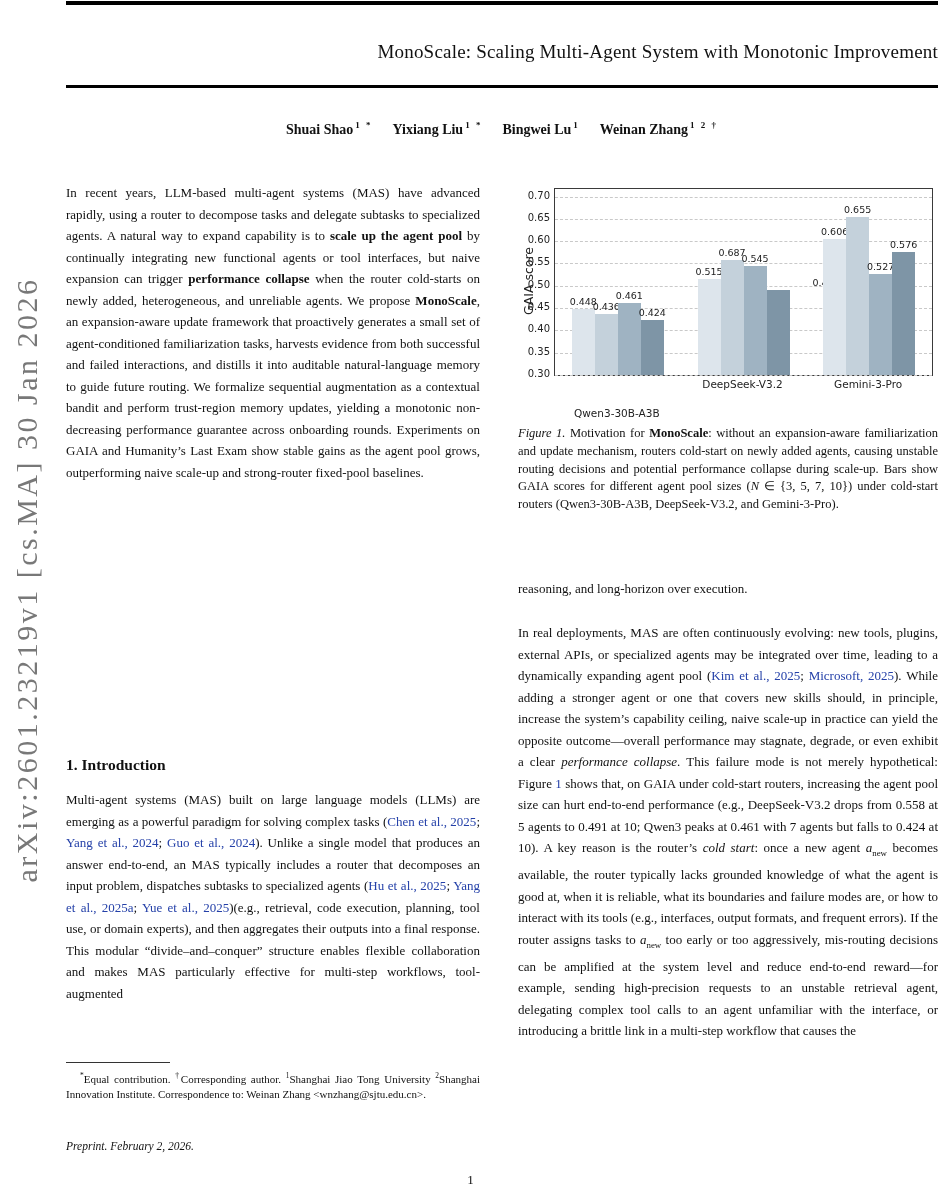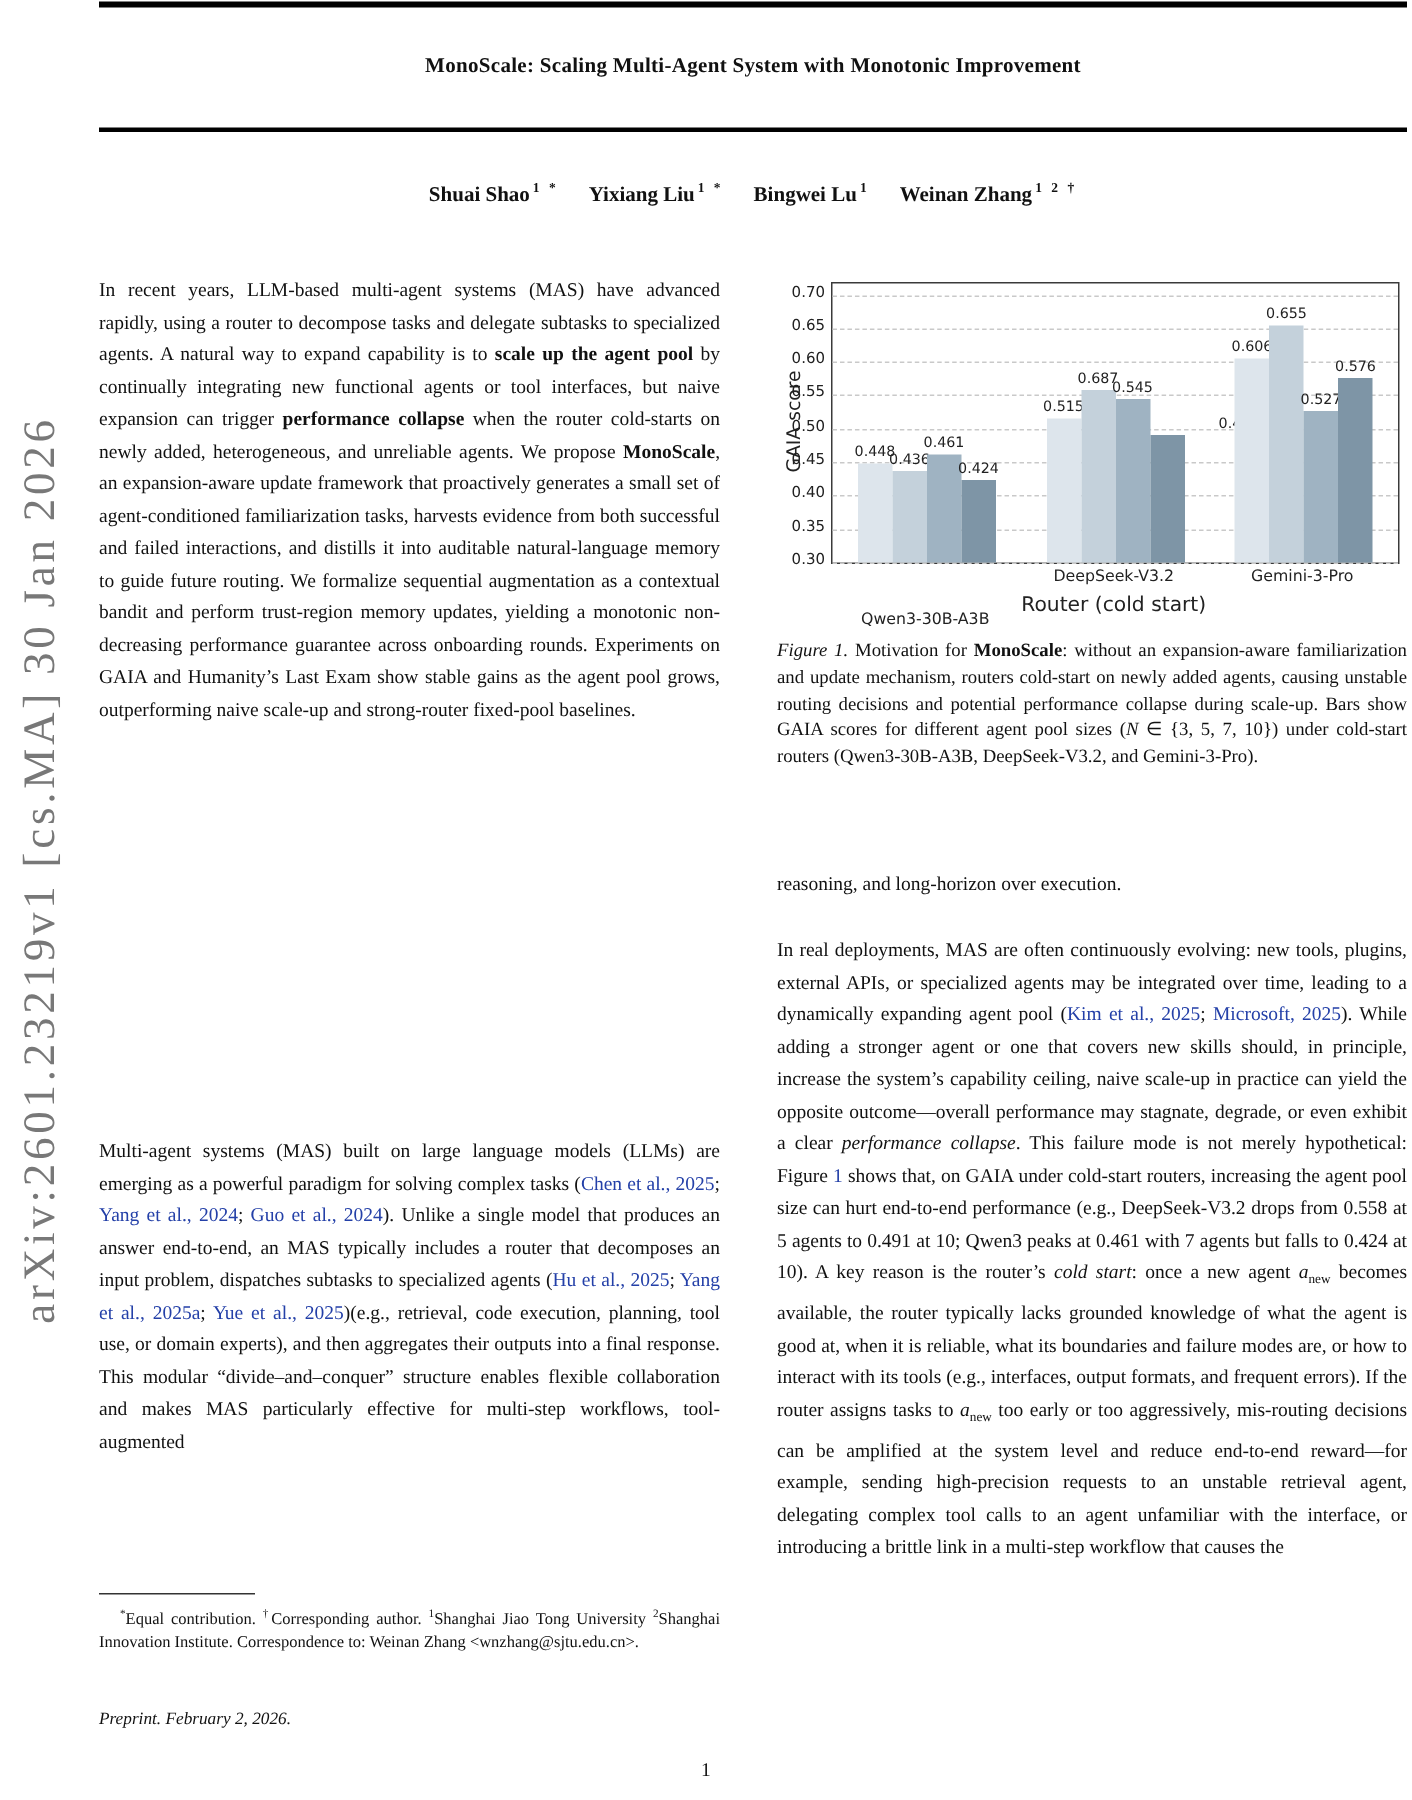--- a/index.html
+++ b/index.html
@@ -2,22 +2,22 @@
 <html><head>
 <meta charset="utf-8">
 <title>Paper</title>
 <style>
   html,body{margin:0;padding:0;background:#ffffff;}
   body{width:941px;height:1200px;position:relative;overflow:hidden;
        font-family:"Liberation Serif",serif;color:#111;}
   .rule{position:absolute;background:#000;}
   .top-rule{left:66px;top:1px;width:872px;height:4px;}
   .title-rule{left:66px;top:85px;width:872px;height:3px;}
-  .paper-title{position:absolute;left:66px;top:28px;width:872px;text-align:center;
-       font-size:14px;font-weight:bold;letter-spacing:.2px;}
+  .paper-title{position:absolute;left:66px;top:28px;width:872px;text-align:right;
+       font-size:19px;font-weight:normal;letter-spacing:.2px;}
   .author-line{position:absolute;left:66px;top:120px;width:872px;text-align:center;
        font-size:14px;font-weight:bold;}
   .author{margin:0 10px;white-space:nowrap;}
   .author sup{font-size:9px;font-weight:bold;letter-spacing:2px;margin-left:2px;}
   .watermark{position:absolute;left:27px;top:580px;transform:translate(-50%,-50%) rotate(-90deg);
        white-space:nowrap;color:#787878;font-size:30px;letter-spacing:2.5px;
        font-family:"Liberation Serif",serif;}
   
   .abstract-block{position:absolute;left:66px;top:182px;width:414px;}
   .abstract-heading{text-align:center;font-size:15px;font-weight:bold;margin:0 0 17px 0;}
@@ -71,20 +71,21 @@
 <h1 class="paper-title">MonoScale: Scaling Multi-Agent System with Monotonic Improvement</h1>
 <div class="rule title-rule"></div>
 
 <div class="author-line"><span class="author"><span>Shuai Shao</span><sup>1 *</sup></span><span class="author"><span>Yixiang Liu</span><sup>1 *</sup></span><span class="author"><span>Bingwei Lu</span><sup>1</sup></span><span class="author"><span>Weinan Zhang</span><sup>1 2 †</sup></span></div>
 
 <div class="abstract-block">
   <p class="body-par abstract-text"><span>In recent years, LLM-based multi-agent systems (MAS) have advanced rapidly, using a router to decompose tasks and delegate subtasks to specialized agents. A natural way to expand capability is to </span><span class="seg-b">scale up the agent pool</span><span> by continually integrating new functional agents or tool interfaces, but naive expansion can trigger </span><span class="seg-b">performance collapse</span><span> when the router cold-starts on newly added, heterogeneous, and unreliable agents. We propose </span><span class="seg-b">MonoScale</span><span>, an expansion-aware update framework that proactively generates a small set of agent-conditioned familiarization tasks, harvests evidence from both successful and failed interactions, and distills it into auditable natural-language memory to guide future routing. We formalize sequential augmentation as a contextual bandit and perform trust-region memory updates, yielding a monotonic non-decreasing performance guarantee across onboarding rounds. Experiments on GAIA and Humanity’s Last Exam show stable gains as the agent pool grows, outperforming naive scale-up and strong-router fixed-pool baselines.</span></p>
 </div>
 
 <div class="intro-block">
+  <div class="intro-heading">1. Introduction</div>
   <p class="body-par"><span>Multi-agent systems (MAS) built on large language models (LLMs) are emerging as a powerful paradigm for solving complex tasks (</span><span class="seg-cite">Chen et al., 2025</span><span>; </span><span class="seg-cite">Yang et al., 2024</span><span>; </span><span class="seg-cite">Guo et al., 2024</span><span>). Unlike a single model that produces an answer end-to-end, an MAS typically includes a router that decomposes an input problem, dispatches subtasks to specialized agents (</span><span class="seg-cite">Hu et al., 2025</span><span>; </span><span class="seg-cite">Yang et al., 2025a</span><span>; </span><span class="seg-cite">Yue et al., 2025</span><span>)(e.g., retrieval, code execution, planning, tool use, or domain experts), and then aggregates their outputs into a final response. This modular “divide–and–conquer” structure enables flexible collaboration and makes MAS particularly effective for multi-step workflows, tool-augmented</span></p>
 </div>
 
 <div class="footnote-rule"></div>
 <div class="footnote-block"><span class="seg-sup">*</span><span>Equal contribution. </span><span class="seg-sup">†</span><span>Corresponding author. </span><span class="seg-sup">1</span><span>Shanghai Jiao Tong University </span><span class="seg-sup">2</span><span>Shanghai Innovation Institute. Correspondence to: Weinan Zhang &lt;wnzhang@sjtu.edu.cn&gt;.</span></div>
 <div class="preprint-note">Preprint. February 2, 2026.</div>
 
 <div class="page-number">1</div>
 
 <div class="figure-block">
@@ -118,21 +119,20 @@
         <div class="vlabel" style="left: 203px; top: 87.8058px; margin-left: 48px;">0.491</div>
         <div class="chart-bar" style="left: 268.167px; top: 49.5108px; width: 23px; height: 136.489px; background: rgb(221, 229, 236);"></div>
         <div class="vlabel" style="left: 259.667px; top: 36.5108px;">0.606</div>
         <div class="chart-bar" style="left: 291.167px; top: 27.6547px; width: 23px; height: 158.345px; background: rgb(196, 209, 219);"></div>
         <div class="vlabel" style="left: 282.667px; top: 14.6547px;">0.655</div>
         <div class="chart-bar" style="left: 314.167px; top: 84.7482px; width: 23px; height: 101.252px; background: rgb(159, 179, 194);"></div>
         <div class="vlabel" style="left: 305.667px; top: 71.7482px;">0.527</div>
         <div class="chart-bar" style="left: 337.167px; top: 62.8921px; width: 23px; height: 123.108px; background: rgb(126, 149, 166);"></div>
         <div class="vlabel" style="left: 328.667px; top: 49.8921px;">0.576</div>
       </div>
-    <div class="chart-xlabel">Router (cold start)</div>
   <div class="ytick" style="top: 190px;">0.30</div>
       <div class="ytick" style="top: 167.698px;">0.35</div>
       <div class="ytick" style="top: 145.396px;">0.40</div>
       <div class="ytick" style="top: 123.094px;">0.45</div>
       <div class="ytick" style="top: 100.791px;">0.50</div>
       <div class="ytick" style="top: 78.4892px;">0.55</div>
       <div class="ytick" style="top: 56.1871px;">0.60</div>
       <div class="ytick" style="top: 33.8849px;">0.65</div>
       <div class="ytick" style="top: 11.5827px;">0.70</div>
       <div class="xcat" style="left: 28.8333px; margin-top: 29px;">Qwen3-30B-A3B</div>

